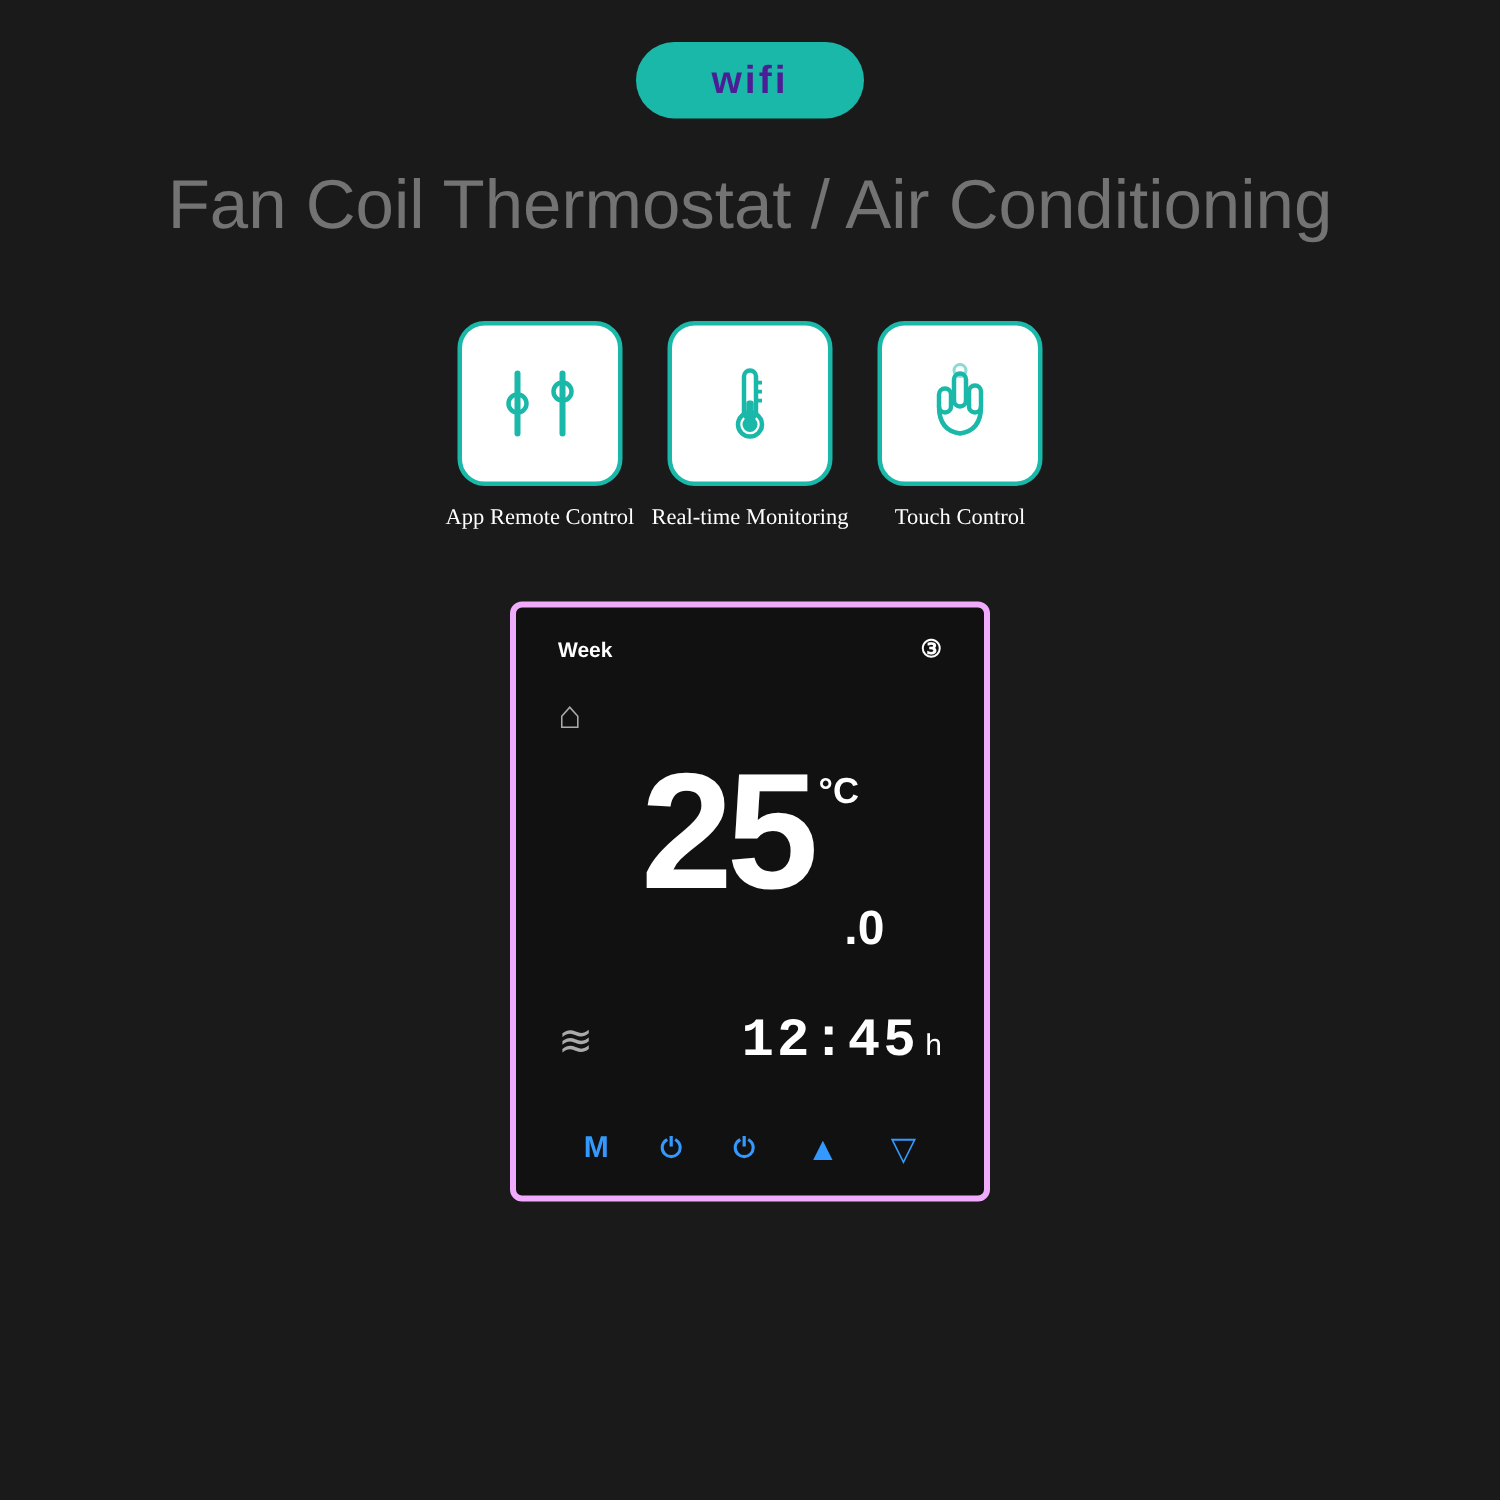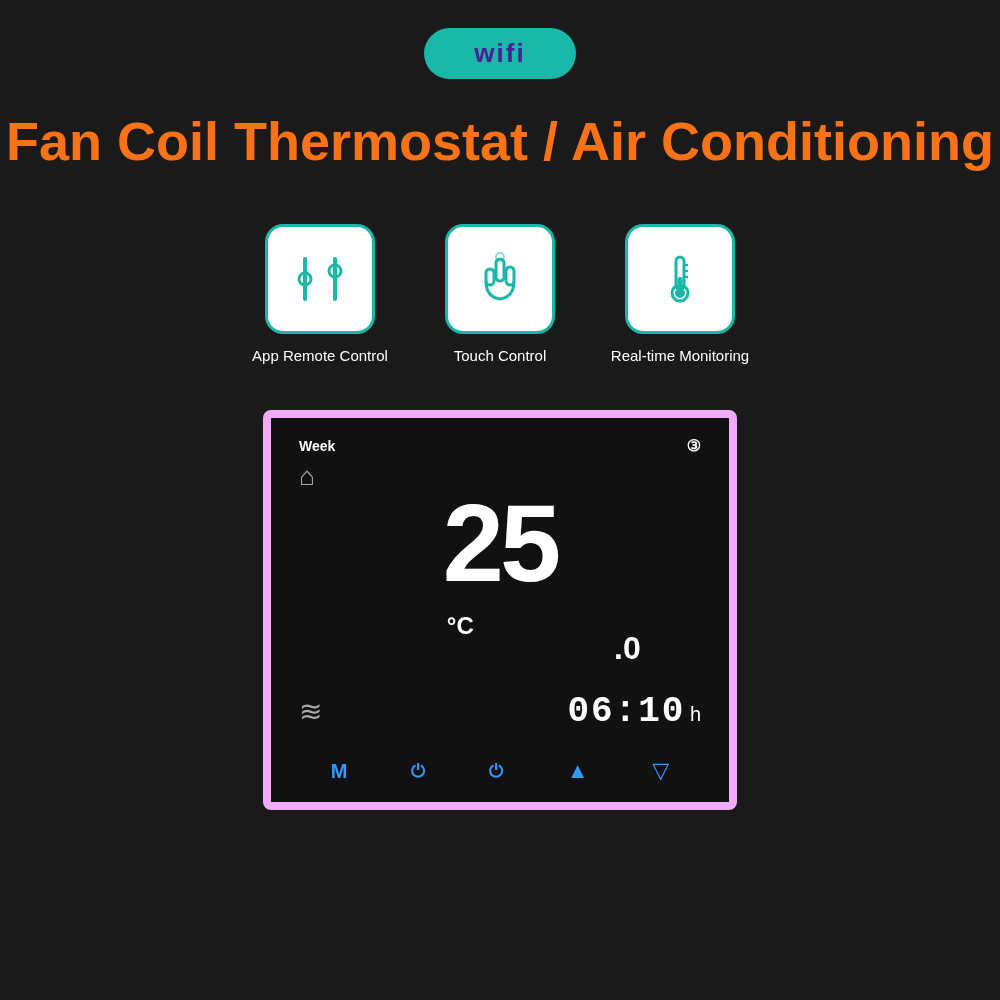--- a/index.html
+++ b/index.html
@@ -24,35 +24,35 @@
     }
     .wifi-badge span {
       color: #4c1d95;
       font-size: 26px;
       font-weight: bold;
       letter-spacing: 2px;
     }
 
     
     .main-title {
-      color: #f97316;
-      font-size: 54px;
-      font-weight: bold;
+      color: #737373;
+      font-size: 46px;
+      font-weight: normal;
       text-align: center;
       margin-top: 30px;
       line-height: 1.2;
     }
 
     
     .features-row {
       display: flex;
       flex-direction: row;
       justify-content: center;
-      gap: 40px;
       margin-top: 50px;
+      font-family: Liberation Serif, serif;
     }
     .feature-item {
       display: flex;
       flex-direction: column;
       align-items: center;
       width: 140px;
     }
     .feature-icon-box {
       width: 110px;
       height: 110px;
@@ -71,24 +71,24 @@
       color: white;
       font-size: 15px;
       text-align: center;
       margin-top: 12px;
       line-height: 1.3;
     }
 
     
     .thermostat-wrapper {
       margin-top: 45px;
-      width: 474px;
+      width: 320px;
       height: 400px;
       background: #111;
-      border: 8px solid #f0abfc;
+      border: 4px solid #f0abfc;
       border-radius: 8px;
       position: relative;
       display: flex;
       flex-direction: column;
       align-items: center;
       justify-content: space-between;
       padding: 18px 28px 14px 28px;
     }
 
     
@@ -126,21 +126,21 @@
     
     .thermo-temp-block {
       display: flex;
       flex-direction: column;
       align-items: center;
       margin-top: -30px;
       width: 100%;
     }
     .temp-main {
       display: flex;
-      flex-direction: column;
+      flex-direction: row;
       align-items: flex-start;
       justify-content: center;
     }
     .temp-digits {
       color: white;
       font-size: 110px;
       font-weight: 900;
       line-height: 1;
       font-family: 'Arial Black', Arial, sans-serif;
       letter-spacing: -4px;
@@ -225,51 +225,51 @@
     </div>
     <div class="feature-label">App Remote
 Control</div>
   </div>
 
 
   <div class="feature-item">
     <div class="feature-icon-box">
       <svg viewBox="0 0 60 60">
 
-        <rect x="26" y="10" width="8" height="22" rx="4" fill="none" stroke="#1ab8a8" stroke-width="3"></rect>
-
-        <rect x="36" y="18" width="8" height="18" rx="4" fill="none" stroke="#1ab8a8" stroke-width="3"></rect>
-
-        <rect x="16" y="20" width="8" height="16" rx="4" fill="none" stroke="#1ab8a8" stroke-width="3"></rect>
-
-        <path d="M16 32 Q16 48 30 50 Q44 48 44 32" fill="none" stroke="#1ab8a8" stroke-width="3"></path>
-
-        <circle cx="30" cy="8" r="4" fill="none" stroke="#1ab8a8" stroke-width="2" opacity="0.5"></circle>
-      </svg>
-    </div>
-    <div class="feature-label">Touch
-Control</div>
-  </div>
-
-  <div class="feature-item">
-    <div class="feature-icon-box">
-      <svg viewBox="0 0 60 60">
-
         <rect x="26" y="8" width="8" height="32" rx="4" fill="none" stroke="#1ab8a8" stroke-width="3"></rect>
         <circle cx="30" cy="44" r="8" fill="none" stroke="#1ab8a8" stroke-width="3"></circle>
         <rect x="27.5" y="28" width="5" height="16" rx="2" fill="#1ab8a8"></rect>
         <circle cx="30" cy="44" r="5" fill="#1ab8a8"></circle>
 
         <line x1="34" y1="16" x2="38" y2="16" stroke="#1ab8a8" stroke-width="2.5"></line>
         <line x1="34" y1="22" x2="38" y2="22" stroke="#1ab8a8" stroke-width="2.5"></line>
         <line x1="34" y1="28" x2="38" y2="28" stroke="#1ab8a8" stroke-width="2.5"></line>
       </svg>
     </div>
     <div class="feature-label">Real-time
 Monitoring</div>
+  </div>
+
+  <div class="feature-item">
+    <div class="feature-icon-box">
+      <svg viewBox="0 0 60 60">
+
+        <rect x="26" y="10" width="8" height="22" rx="4" fill="none" stroke="#1ab8a8" stroke-width="3"></rect>
+
+        <rect x="36" y="18" width="8" height="18" rx="4" fill="none" stroke="#1ab8a8" stroke-width="3"></rect>
+
+        <rect x="16" y="20" width="8" height="16" rx="4" fill="none" stroke="#1ab8a8" stroke-width="3"></rect>
+
+        <path d="M16 32 Q16 48 30 50 Q44 48 44 32" fill="none" stroke="#1ab8a8" stroke-width="3"></path>
+
+        <circle cx="30" cy="8" r="4" fill="none" stroke="#1ab8a8" stroke-width="2" opacity="0.5"></circle>
+      </svg>
+    </div>
+    <div class="feature-label">Touch
+Control</div>
   </div>
 </div>
 
 <div class="thermostat-wrapper">
 
   <div class="thermo-top-row">
     <span class="thermo-week">Week</span>
     <span class="thermo-circle3">③</span>
   </div>
 
@@ -289,21 +289,21 @@
       <span class="temp-decimal">.0</span>
     </div>
   </div>
 
   <div class="thermo-mid-row">
     <span class="flame-icon">
       
       ≋
     </span>
     <div>
-      <span class="time-display">06:10</span>
+      <span class="time-display">12:45</span>
       <span class="time-h">h</span>
     </div>
   </div>
 
   <div class="thermo-btn-row">
     <span class="thermo-btn">M</span>
     <span class="thermo-btn" style="font-size:18px;">⏻</span>
     <span class="thermo-btn" style="font-size:18px;">⏻</span>
     <span class="thermo-btn-up">▲</span>
     <span class="thermo-btn-down">▽</span>

